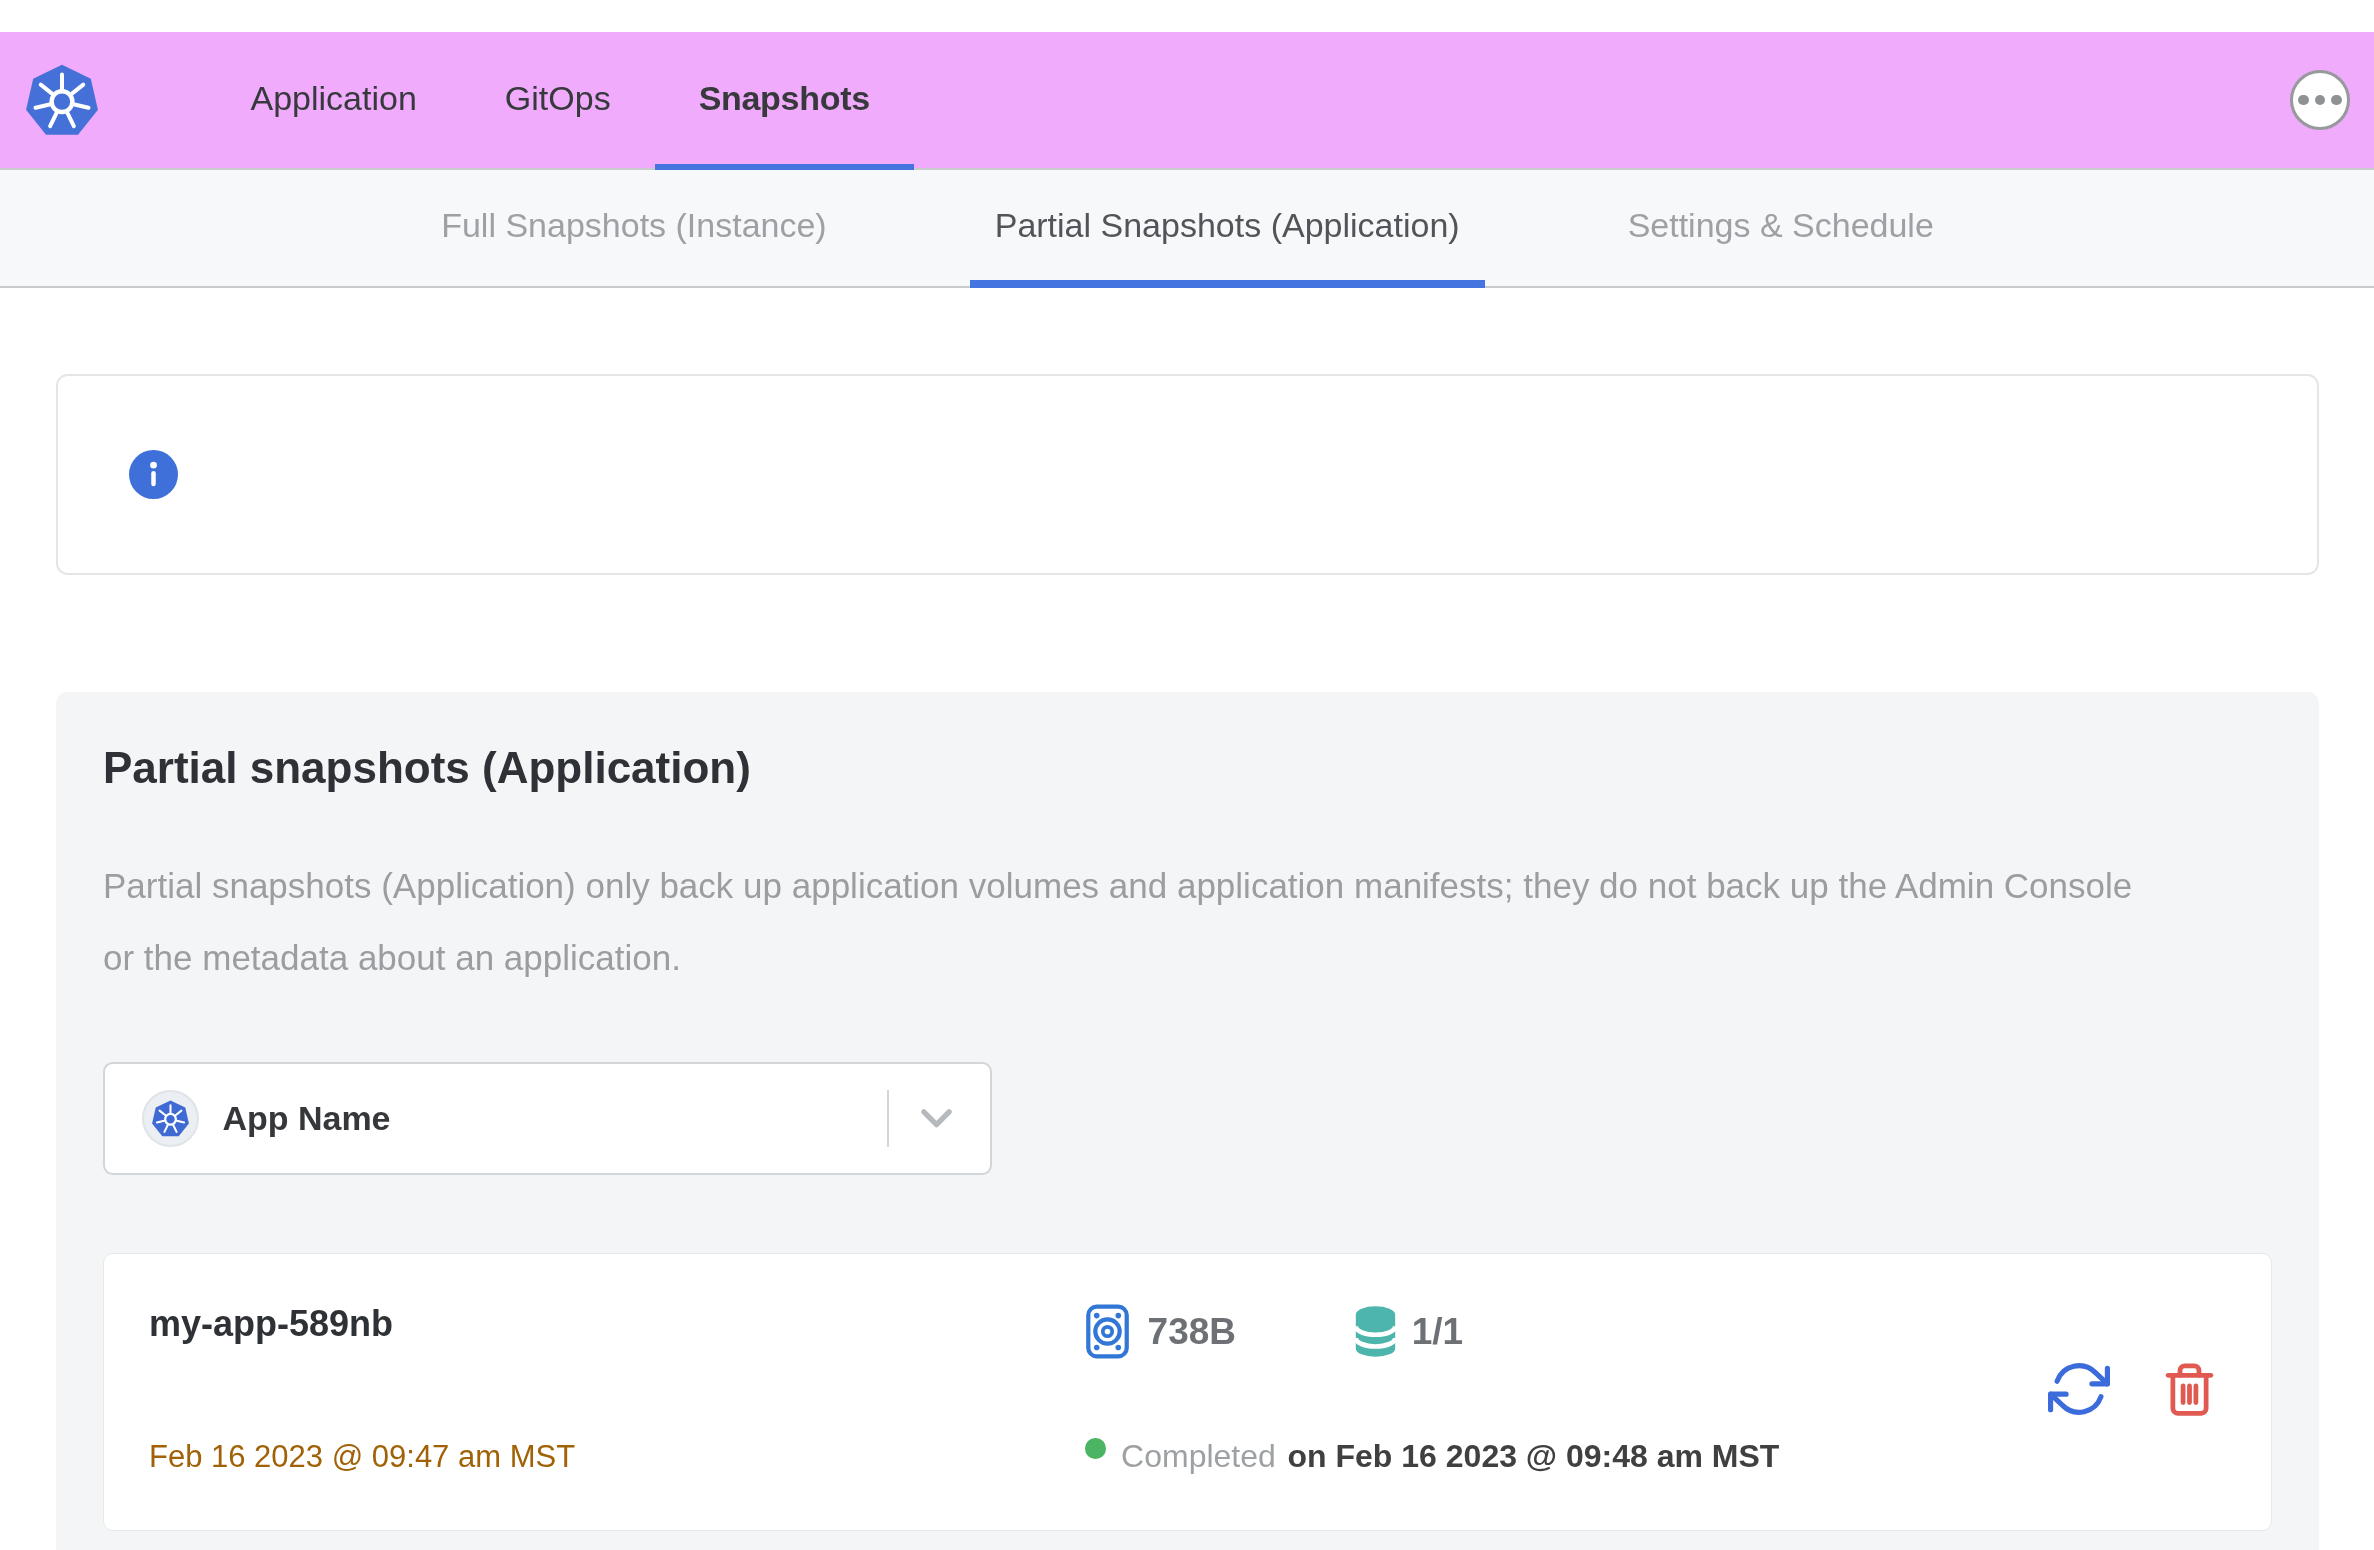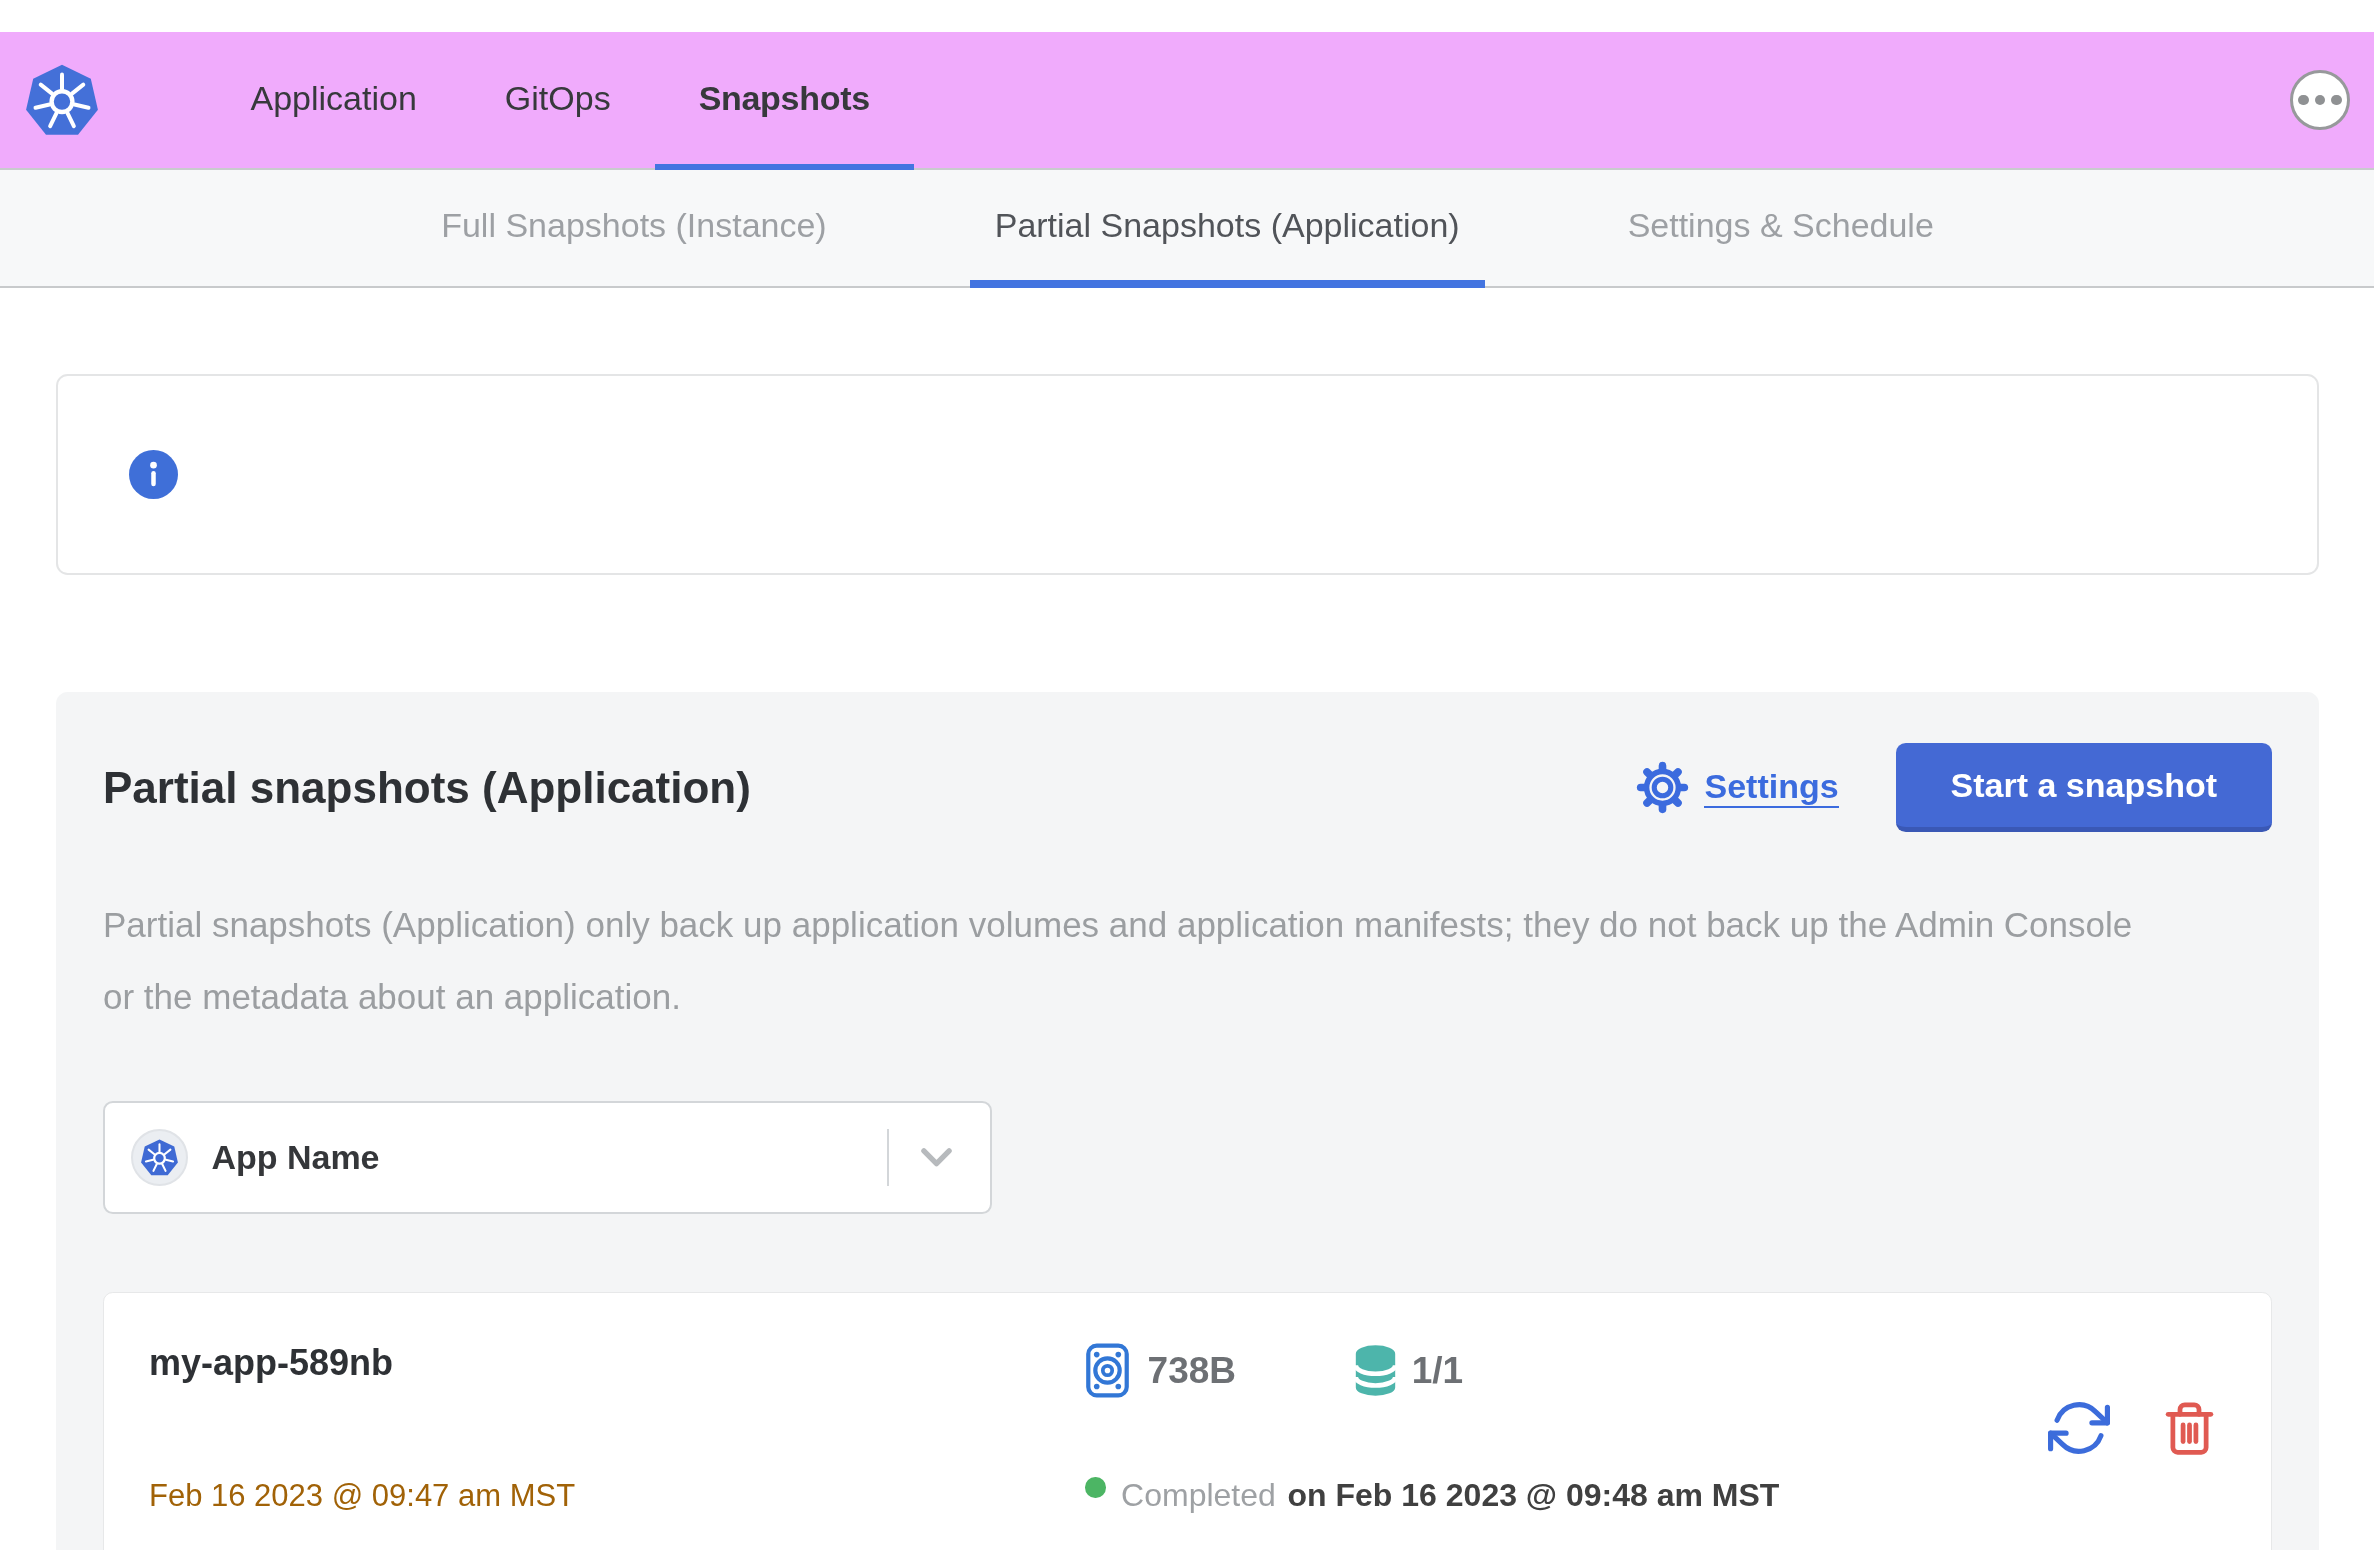--- a/index.html
+++ b/index.html
@@ -33,21 +33,21 @@
   .section-title { font-size: 44px; font-weight: 700; color: #2e3135; }
   .head-right { margin-left: auto; display: flex; align-items: center; gap: 57px; }
   .settings-link { display: flex; align-items: center; gap: 15.6px; cursor: pointer; }
   .settings-link svg { width: 53px; height: 53px; }
   .settings-link span { font-size: 34px; font-weight: 700; color: #3b6bde; border-bottom: 2.9px solid #3b6bde; }
   .start-btn { height: 89px; padding: 0 55px; background: #4469d4; border: none; border-bottom: 5.9px solid #3a58b5; border-radius: 9.8px; color: #fff; font-size: 34px; font-weight: 700; font-family: "Liberation Sans", sans-serif; cursor: pointer; }
 
   .section-desc { margin-top: 57px; font-size: 35px; line-height: 72px; color: #9b9ea1; max-width: 2048px; }
 
   
-  .app-select { margin-top: 68px; width: 889px; height: 113px; background: #fff; border: 2px solid #d3d6d9; border-radius: 9.8px; display: flex; align-items: center; padding-left: 26px; cursor: pointer; }
+  .app-select { margin-top: 68px; width: 889px; height: 113px; background: #fff; border: 2px solid #d3d6d9; border-radius: 9.8px; display: flex; align-items: center; padding-left: 37px; cursor: pointer; }
   .app-select .k8s-badge { width: 57px; height: 57px; border-radius: 50%; background: #ebeef2; border: 2px solid #e0e3e7; display: flex; align-items: center; justify-content: center; }
   .app-select .k8s-badge svg { width: 41px; height: 41px; }
   .app-select .app-name { margin-left: 23.4px; font-size: 34px; font-weight: 700; color: #35373a; }
   .app-select .divider { margin-left: auto; width: 2px; height: 57px; background: #d3d6d9; }
   .app-select .chev { margin: 0 37px 0 31px; width: 33px; height: 21.5px; }
 
   
   .snap-row { margin-top: 78px; background: #fff; border: 1px solid #e7e8e9; border-radius: 9.8px; padding: 49px 47px 55px 45px; display: flex; align-items: stretch; min-height: 278px; }
   .snap-col-main { flex: 0 0 936px; display: flex; flex-direction: column; justify-content: space-between; }
   .snap-name { font-size: 36px; font-weight: 700; color: #2e3135; cursor: pointer; }
@@ -108,42 +108,20 @@
   <svg class="info-ic" viewBox="0 0 50 50">
     <circle cx="25" cy="25" r="25" fill="#3f6fd8"></circle>
     <circle cx="25" cy="15.5" r="3.4" fill="#fff"></circle>
     <rect x="22.7" y="21.5" width="4.6" height="15.5" rx="2.3" fill="#fff"></rect>
   </svg>
 </div>
 
 <section class="section">
   <div class="section-head">
     <h1 class="section-title">Partial snapshots (Application)</h1>
-    <div class="head-right">
-      <div class="settings-link">
-        <svg viewBox="-0.5 -0.5 25 25">
-          <g stroke="#3b6bde" fill="none" stroke-linecap="round">
-            <circle cx="12" cy="12" r="7.5" stroke-width="2.6"></circle>
-            <circle cx="12" cy="12" r="3.9" stroke-width="2.4"></circle>
-            <g stroke-width="3.6">
-              <line x1="20.8" y1="12" x2="22.3" y2="12"></line>
-              <line x1="18.22" y1="18.22" x2="19.3" y2="19.3"></line>
-              <line x1="12" y1="20.8" x2="12" y2="22.3"></line>
-              <line x1="5.78" y1="18.22" x2="4.7" y2="19.3"></line>
-              <line x1="3.2" y1="12" x2="1.7" y2="12"></line>
-              <line x1="5.78" y1="5.78" x2="4.7" y2="4.7"></line>
-              <line x1="12" y1="3.2" x2="12" y2="1.7"></line>
-              <line x1="18.22" y1="5.78" x2="19.3" y2="4.7"></line>
-            </g>
-          </g>
-        </svg>
-        <span>Settings</span>
-      </div>
-      <button class="start-btn">Start a snapshot</button>
-    </div>
   </div>
 
   <p class="section-desc">Partial snapshots (Application) only back up application volumes and application manifests; they do not back up the Admin Console or the metadata about an application.</p>
 
   <div class="app-select">
     <span class="k8s-badge">
       <svg viewBox="0 0 100 100">
         <polygon points="50,6 86,23.3 94.9,62.2 70,93.4 30,93.4 5.1,62.2 14,23.3" fill="#3f6ad4"></polygon>
         <circle cx="50" cy="52" r="13" fill="none" stroke="#fff" stroke-width="5.5"></circle>
         <g stroke="#fff" stroke-width="5" stroke-linecap="round">

